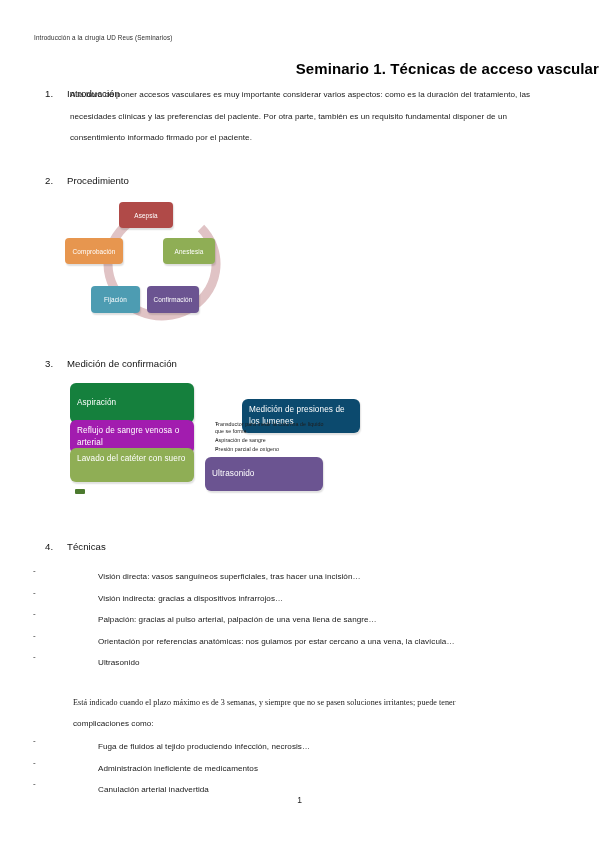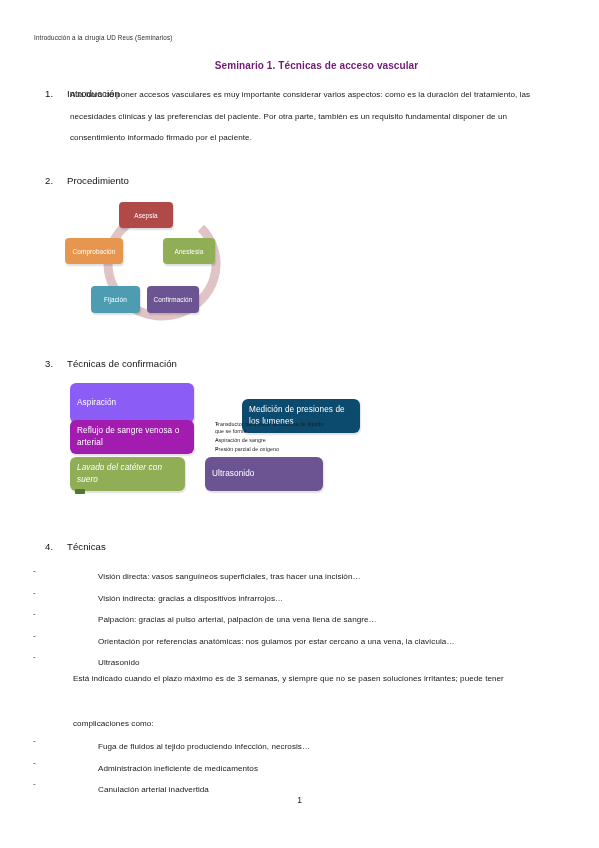--- a/index.html
+++ b/index.html
@@ -29,24 +29,24 @@
     color: #2b2b2b;
     font-weight: 400;
   }
 
   
   .doc-title {
     position: absolute;
     left: 0;
     right: 0;
     top: 60px;
-    text-align: center;
-    font-size: 10px;
+    text-align: right;
+    font-size: 15px;
     font-weight: bold;
-    color: #701a75;
+    color: #000000;
     letter-spacing: 0.1px;
     padding-left: 34px;
   }
 
   
   .sec-head {
     position: absolute;
     font-size: 9.6px;
     font-weight: normal;
     color: #111;
@@ -138,24 +138,24 @@
     position: absolute;
     border-radius: 6px;
     color: #ffffff;
     font-size: 8.2px;
     line-height: 11.5px;
     padding: 5px 7px;
     box-sizing: border-box;
     letter-spacing: 0.1px;
     box-shadow: 1px 1.5px 1.5px rgba(0,0,0,0.12);
   }
-  #m-aspiracion { left: 0;   top: 0;    width: 124px; height: 40px; background: #8b5cf6;
+  #m-aspiracion { left: 0;   top: 0;    width: 124px; height: 40px; background: #15803d;
                   display:flex; align-items:center; }
   #m-reflujo    { left: 0;   top: 37px; width: 124px; height: 34px; background: #a21caf; }
-  #m-lavado     { left: 0;   top: 74px; width: 115px; height: 34px; background: #8fae55; font-style: italic; }
+  #m-lavado     { left: 0;   top: 65px; width: 124px; height: 34px; background: #8fae55; }
   #m-lavado-tail{ left: 5px; top: 106px; width: 10px; height: 5px; background: #4c7a2e;
                   border-radius: 1px; }
   #m-medicion   { left: 135px; top: 16px;  width: 118px; height: 34px; background: #0c4a6e; margin-left: 37px; }
   #m-ultrasonido{ left: 135px; top: 74px; width: 118px; height: 34px; background: #6b5491;
                   display:flex; align-items:center; }
   .m-bullets {
     position: absolute;
     left: 137px;
     top: 38px;
     width: 120px;
@@ -219,21 +219,21 @@
     </svg>
 
     <div class="cyc-box" id="cyc-asepsia">Asepsia</div>
     <div class="cyc-box" id="cyc-anestesia">Anestesia</div>
     <div class="cyc-box" id="cyc-confirmacion">Confirmación</div>
     <div class="cyc-box" id="cyc-fijacion">Fijación</div>
     <div class="cyc-box" id="cyc-comprobacion">Comprobación</div>
   </div>
 
   <div class="sec-head" style="left:45px; top:358px;">
-    <span class="num">3.</span><span>Técnicas de confirmación</span>
+    <span class="num">3.</span><span>Medición de confirmación</span>
   </div>
 
   <div class="methods-wrap">
     <div class="m-box" id="m-aspiracion">Aspiración</div>
     <div class="m-box" id="m-reflujo">Reflujo de sangre venosa o arterial</div>
     <div class="m-box" id="m-lavado">Lavado del catéter con suero</div>
     <div id="m-lavado-tail" style="position:absolute;"></div>
 
     <div class="m-box" id="m-medicion">Medición de presiones de los lumenes</div>
 
@@ -269,21 +269,21 @@
       <span class="dash">-</span>
       <span class="txt">Orientación por referencias anatómicas: nos guiamos por estar cercano a una vena, la clavícula…</span>
     </div>
     <div class="dash-item">
       <span class="dash">-</span>
       <span class="txt">Ultrasonido</span>
     </div>
   </div>
 
 
-  <div class="para" style="left:73px; top:668px; width:478px; white-space:nowrap;">Está indicado cuando el plazo máximo es de 3 semanas, y siempre que no se pasen soluciones irritantes; puede tener</div>
+  <div class="para" style="left:73px; top:692px; width:478px; white-space:nowrap;font-family:Liberation Serif, serif;">Está indicado cuando el plazo máximo es de 3 semanas, y siempre que no se pasen soluciones irritantes; puede tener</div>
   <div class="para" style="left:73px; top:713px; width:478px; white-space:nowrap;">complicaciones como:</div>
 
   <div class="dash-list" style="left:33px; top:730px;">
     <div class="dash-item">
       <span class="dash">-</span>
       <span class="txt">Fuga de fluidos al tejido produciendo infección, necrosis…</span>
     </div>
     <div class="dash-item">
       <span class="dash">-</span>
       <span class="txt">Administración ineficiente de medicamentos</span>

